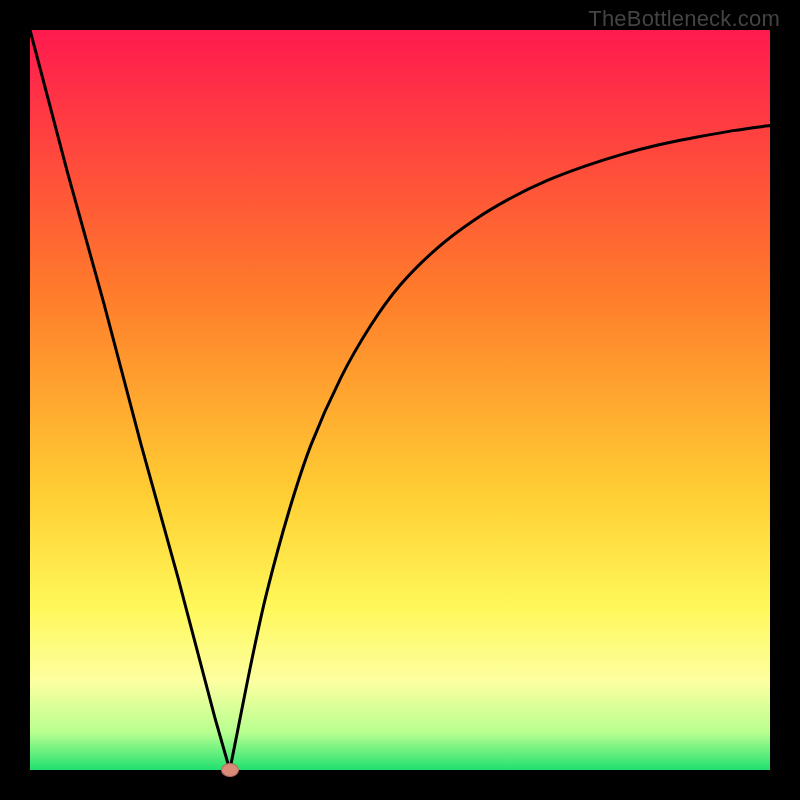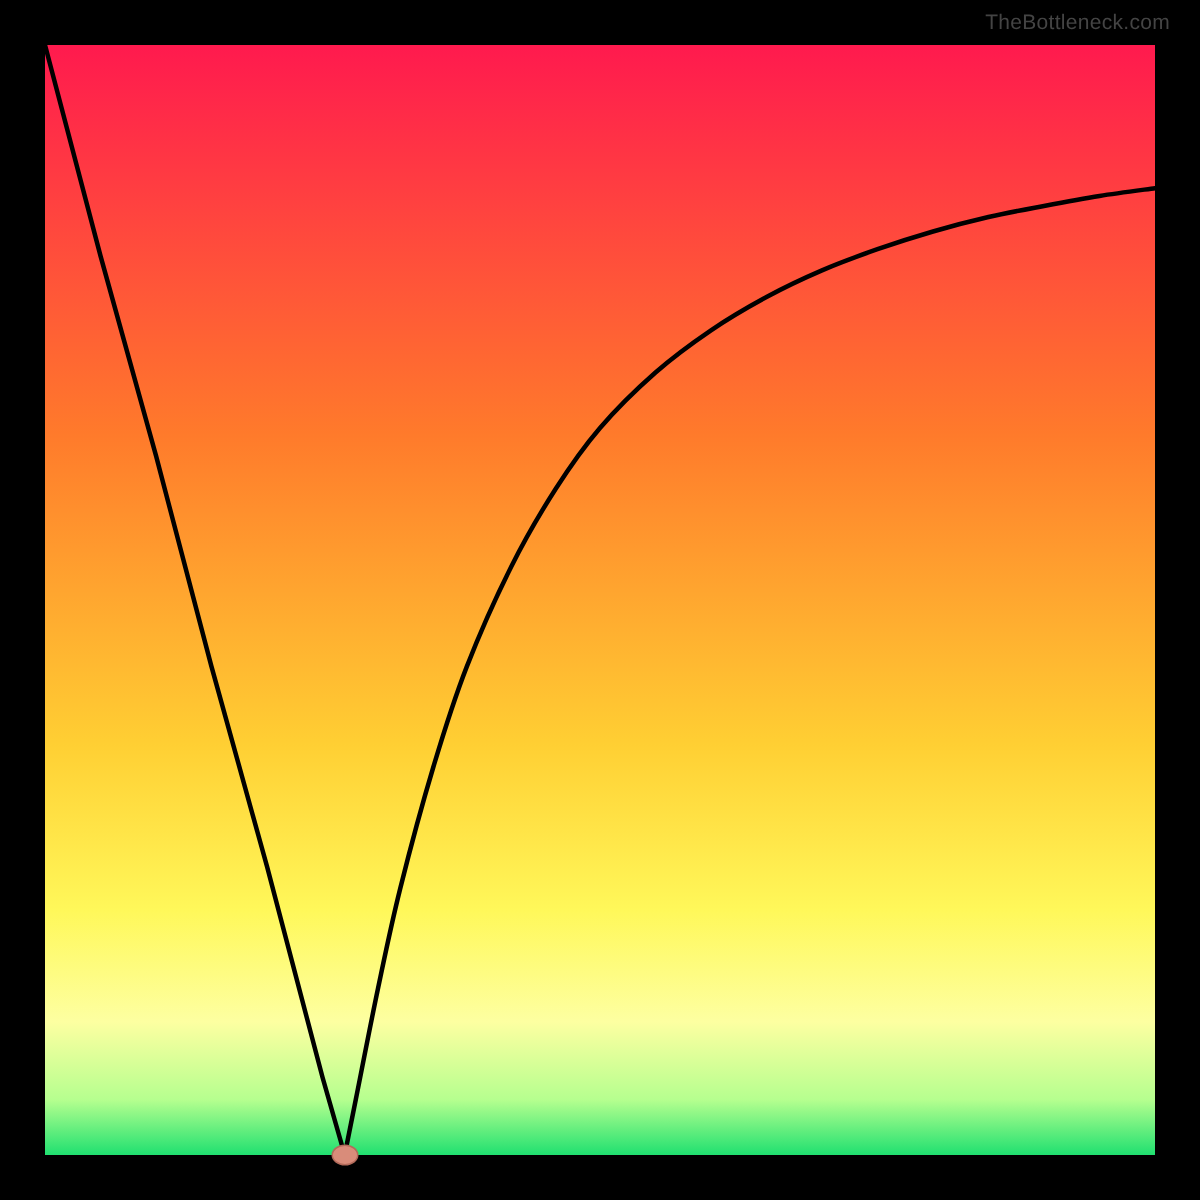--- a/index.html
+++ b/index.html
@@ -37,21 +37,21 @@
     top: 0;
     width: 740px;
     height: 740px;
     overflow: visible;
   }
   .watermark {
     position: absolute;
     top: 6px;
     right: 20px;
     color: #444;
-    font-size: 14px;
+    font-size: 22px;
     font-weight: 500;
     letter-spacing: 0.2px;
     user-select: none;
   }
   .marker {
     position: absolute;
     width: 16px;
     height: 12px;
     border-radius: 50% / 50%;
     transform: translate(-50%, -50%);

